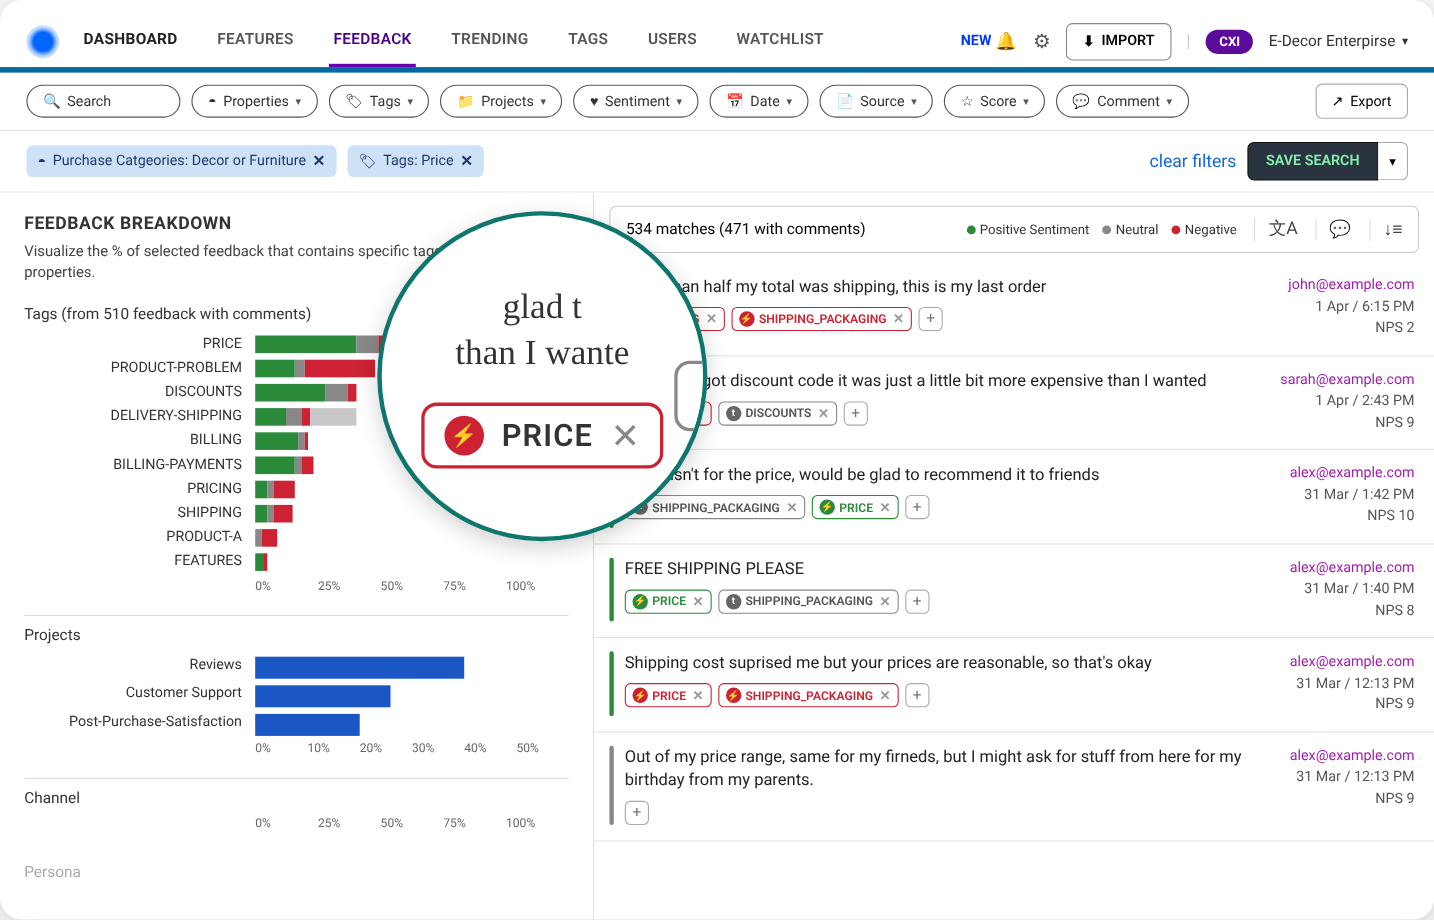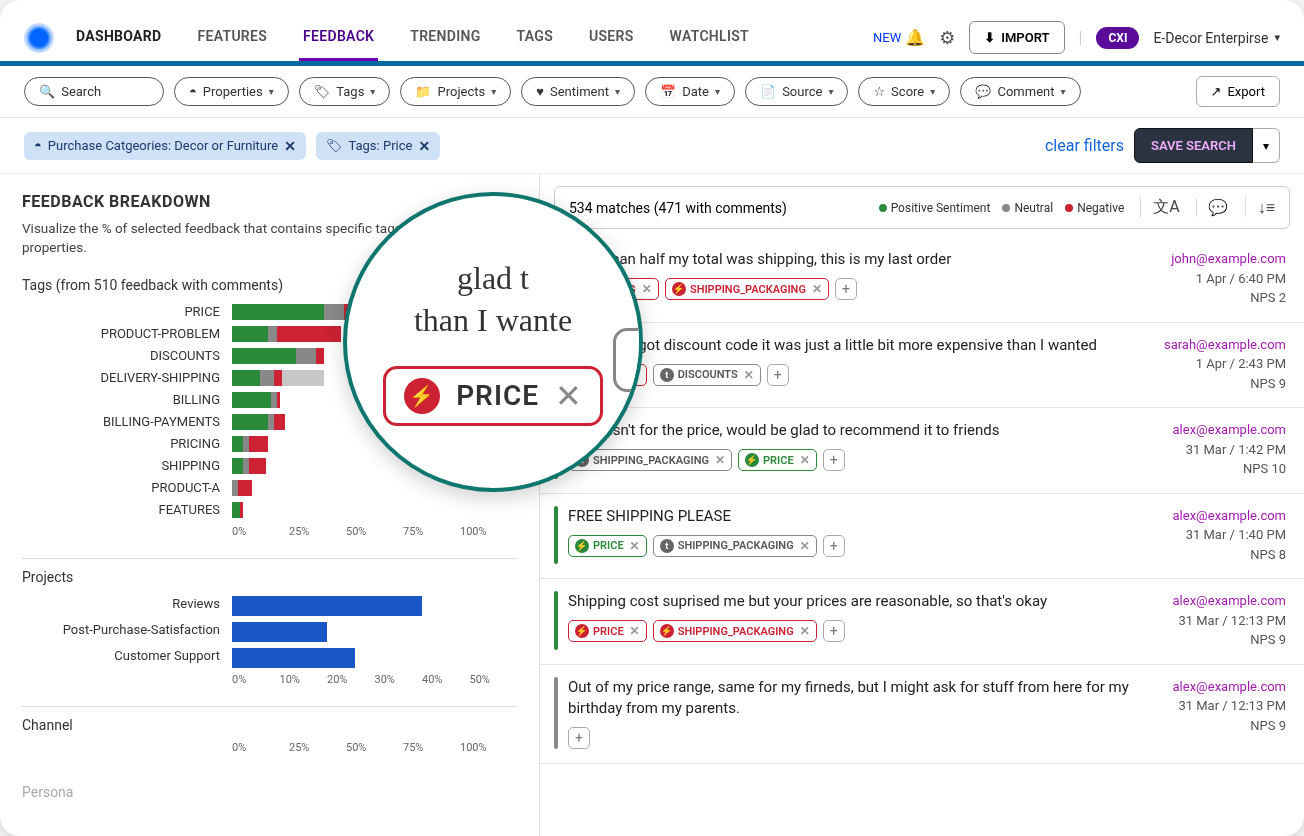--- a/index.html
+++ b/index.html
@@ -4,37 +4,37 @@
 <style>
 *{box-sizing:border-box;margin:0;padding:0;font-family:-apple-system,BlinkMacSystemFont,"Segoe UI",Roboto,sans-serif}
 body{background:#fff;width:1304px;height:836px;overflow:hidden;position:relative;border-radius:20px;box-shadow:0 4px 30px rgba(0,0,0,0.25)}
 .topnav{display:flex;align-items:center;padding:14px 24px 0 24px;gap:8px;border-bottom:5px solid #0369a1}
 .logo{width:30px;height:30px;border-radius:50%;background:radial-gradient(circle,#0066ff 40%,#b3d1ff 60%,#e6f0ff 80%);margin-right:10px}
 .navtabs{display:flex;gap:28px;flex:1}
 .navtab{font-size:14px;font-weight:600;color:#555;padding:14px 4px 14px 4px;letter-spacing:.3px;cursor:pointer}
 .navtab.active{color:#4a0089;border-bottom:3px solid #6b00b3}
 .navtab.first{color:#222;font-weight:700}
 .navright{display:flex;align-items:center;gap:14px}
-.new-badge{color:#0038ff;font-weight:400;font-size:13px;display:flex;align-items:center;gap:4px}
+.new-badge{color:#0038ff;font-weight:700;font-size:13px;display:flex;align-items:center;gap:4px}
 .bell{color:#0038ff;font-size:16px}
 .gear{color:#555;font-size:18px}
 .import-btn{border:1px solid #888;border-radius:6px;padding:8px 14px;font-size:13px;font-weight:600;background:#fff;display:flex;align-items:center;gap:6px}
 .cxi{background:#5a0b9a;color:#fff;border-radius:14px;padding:4px 12px;font-size:12px;font-weight:700}
 .orgsel{font-size:14px;color:#333;display:flex;align-items:center;gap:6px}
 .filterbar{display:flex;align-items:center;padding:10px 24px;gap:10px;border-bottom:1px solid #e0e0e0}
 .pill{border:1px solid #555;border-radius:18px;padding:6px 14px;font-size:13px;display:flex;align-items:center;gap:6px;background:#fff;color:#333}
 .pill .chev{font-size:10px;color:#555}
 .search-pill{flex:0 0 140px}
 .export-btn{margin-left:auto;border:1px solid #aaa;border-radius:6px;padding:7px 14px;font-size:13px;display:flex;align-items:center;gap:6px;background:#fff}
 .chipbar{display:flex;align-items:center;padding:10px 24px;gap:10px;background:#fff;border-bottom:1px solid #eee}
 .chip{background:#cfe1f7;border-radius:6px;padding:6px 10px;font-size:13px;color:#1b3a6b;display:flex;align-items:center;gap:6px}
 .chip-close{color:#1b3a6b;font-size:14px;font-weight:700;cursor:pointer}
 .chipbar .spacer{flex:1}
 .clearfilters{color:#1166dd;font-size:16px;cursor:pointer}
-.savesearch{background:#2a3441;color:#f0abfc;border-radius:6px 0 0 6px;padding:9px 16px;font-size:13px;font-weight:600;border:1px solid #111}
+.savesearch{background:#2a3441;color:#86efac;border-radius:6px 0 0 6px;padding:9px 16px;font-size:13px;font-weight:600;border:1px solid #111}
 .savesearch-dd{background:#fff;border:1px solid #aaa;border-left:none;border-radius:0 6px 6px 0;padding:9px 10px;font-size:12px}
 .main{display:flex;height:calc(100% - 170px)}
 .leftpanel{width:540px;border-right:1px solid #e0e0e0;padding:18px 22px;overflow:hidden;position:relative}
 .fbtitle{font-size:16px;font-weight:700;color:#333;letter-spacing:.5px}
 .closex{position:absolute;top:14px;right:22px;color:#777;font-size:20px;font-weight:700;cursor:pointer}
 .fbdesc{font-size:13.5px;color:#444;margin-top:8px;line-height:1.4}
 .subhead{font-size:14px;color:#333;margin-top:20px;margin-bottom:10px}
 .barchart{font-size:13px}
 .barrow{display:flex;align-items:center;margin:4px 0;height:18px}
 .barlabel{width:210px;text-align:right;padding-right:12px;color:#333;font-size:13px}
@@ -293,29 +293,29 @@
       </div>
     <div class="sectlabel">Projects</div>
     <div class="barchart" id="chart-projects">
         <div class="barrow" style="height: 22px;">
           <div class="barlabel">Reviews</div>
           <div class="bartrack">
             <div class="seg b" style="height:20px;width:190.39999999999998px"></div>
           </div>
         </div>
         <div class="barrow" style="height: 22px;">
+          <div class="barlabel">Customer Support</div>
+          <div class="bartrack">
+            <div class="seg b" style="height:20px;width:123.19999999999999px"></div>
+          </div>
+        </div>
+        <div class="barrow" style="height: 22px;">
           <div class="barlabel">Post-Purchase-Satisfaction</div>
           <div class="bartrack">
             <div class="seg b" style="height:20px;width:95.19999999999999px"></div>
-          </div>
-        </div>
-        <div class="barrow" style="height: 22px;">
-          <div class="barlabel">Customer Support</div>
-          <div class="bartrack">
-            <div class="seg b" style="height:20px;width:123.19999999999999px"></div>
           </div>
         </div>
       </div>
     <div class="axis" id="axis-projects">
         <span style="width:55px">0%</span>
         <span style="width:55px">10%</span>
         <span style="width:55px">20%</span>
         <span style="width:55px">30%</span>
         <span style="width:55px">40%</span>
         <span style="width:55px">50%</span>
@@ -364,21 +364,21 @@
               <div class="tag red">
                 <span class="ticon">⚡</span>
                 <span>SHIPPING_PACKAGING</span>
                 <span class="tx">✕</span>
               </div>
               <div class="addtag">+</div>
             </div>
           </div>
           <div class="fmeta">
             <div class="email">john@example.com</div>
-            <div>1 Apr / 6:40 PM</div>
+            <div>1 Apr / 6:15 PM</div>
             <div>NPS 2</div>
           </div>
         </div>
         <div class="fitem">
           <div class="fbar g"></div>
           <div class="fbody">
             <div class="ftext">glad that I got discount code it was just a little bit more expensive than I wanted</div>
             <div class="tagrow">
               <div class="tag red">
                 <span class="ticon">⚡</span>

